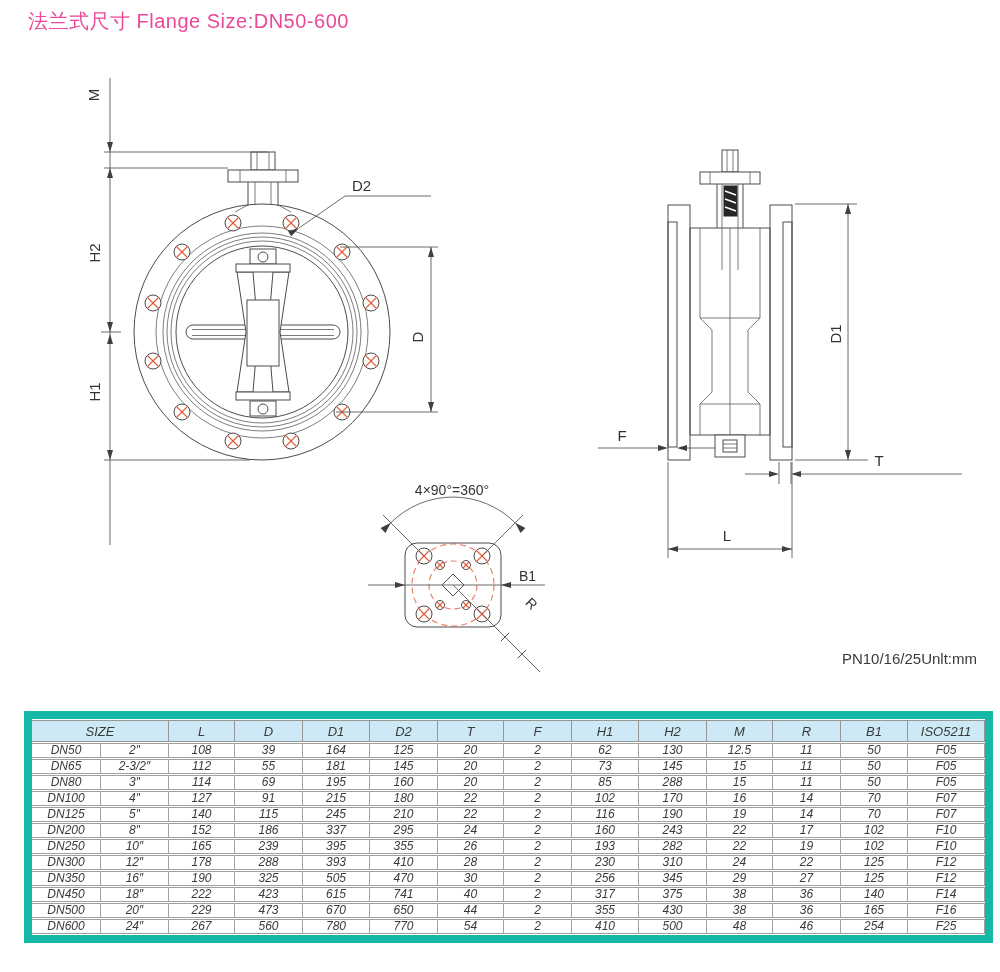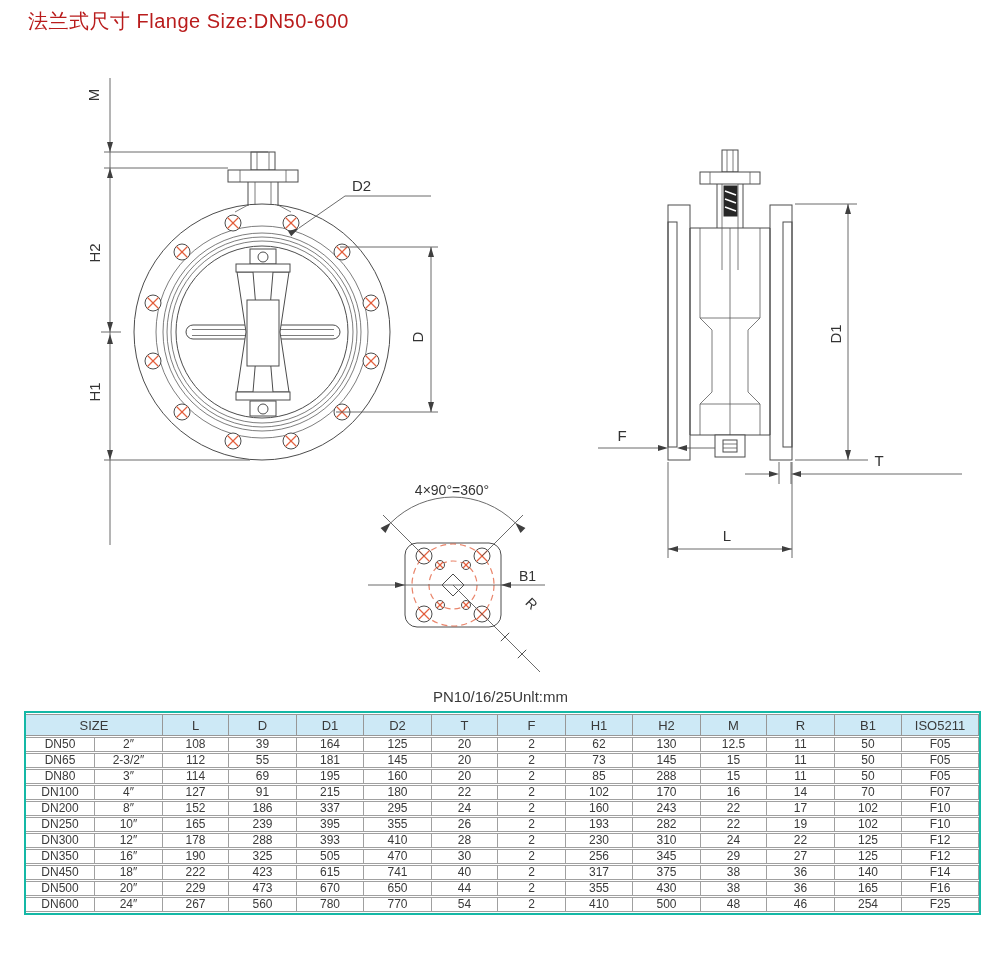--- a/index.html
+++ b/index.html
@@ -1,24 +1,24 @@
 <!DOCTYPE html>
 <html style="--accent: #e0512c;"><head>
 <meta charset="utf-8">
 <style>
   html,body{margin:0;padding:0;background:#fff;}
   .page{position:relative;width:1000px;height:972px;background:#fff;overflow:hidden;
         font-family:"Liberation Sans", sans-serif;color:#333;}
-  .title{position:absolute;left:28px;top:8px;font-size:20px;letter-spacing:.5px;color:#b91c1c;}
+  .title{position:absolute;left:28px;top:8px;font-size:20px;letter-spacing:.5px;color:#ec4899;}
   .drawing-svg{position:absolute;left:0;top:0;}
-  .meta-row{position:absolute;left:24px;top:688px;width:953px;display:flex;
-            justify-content:center;font-size:15px;color:#3a3a3a;}
+  .meta-row{position:absolute;left:24px;top:650px;width:953px;display:flex;
+            justify-content:flex-end;font-size:15px;color:#3a3a3a;}
   .dim-table{position:absolute;left:24px;top:711px;width:953px;
-             border:2px solid #14b8a6;border-collapse:separate;border-spacing:0 1px;
-             font-size:12px;color:#3a3a3a;table-layout:fixed;}
+             border:8px solid #14b8a6;border-collapse:separate;border-spacing:0 1px;
+             font-size:12px;color:#3a3a3a;table-layout:fixed;font-style:italic;}
   .dim-table th{background:#cde9f6;height:20px;font-weight:normal;font-size:13px;
                 border:1px solid #979797;border-left:none;padding:0;text-align:center;}
   .dim-table td{background:#fff;height:13px;line-height:13px;
                 border:1px solid #a0a0a0;border-left:none;padding:0;text-align:center;}
   
   .m-line{stroke:#4c4c4c;stroke-width:1;fill:none;}
   .m-fill{stroke:#4c4c4c;stroke-width:1;fill:#fff;}
   .thin{stroke:#5c5c5c;stroke-width:.8;fill:none;}
   .d-line{stroke:#5a5a5a;stroke-width:.9;fill:none;}
   .arr{fill:#3f3f3f;stroke:none;}
@@ -349,20 +349,36 @@
           <td>22</td>
           <td>2</td>
           <td>102</td>
           <td>170</td>
           <td>16</td>
           <td>14</td>
           <td>70</td>
           <td>F07</td>
         </tr>
         <tr>
+          <td>DN125</td>
+          <td>5″</td>
+          <td>140</td>
+          <td>115</td>
+          <td>245</td>
+          <td>210</td>
+          <td>22</td>
+          <td>2</td>
+          <td>116</td>
+          <td>190</td>
+          <td>19</td>
+          <td>14</td>
+          <td>70</td>
+          <td>F07</td>
+        </tr>
+        <tr>
           <td>DN200</td>
           <td>8″</td>
           <td>152</td>
           <td>186</td>
           <td>337</td>
           <td>295</td>
           <td>24</td>
           <td>2</td>
           <td>160</td>
           <td>243</td>

